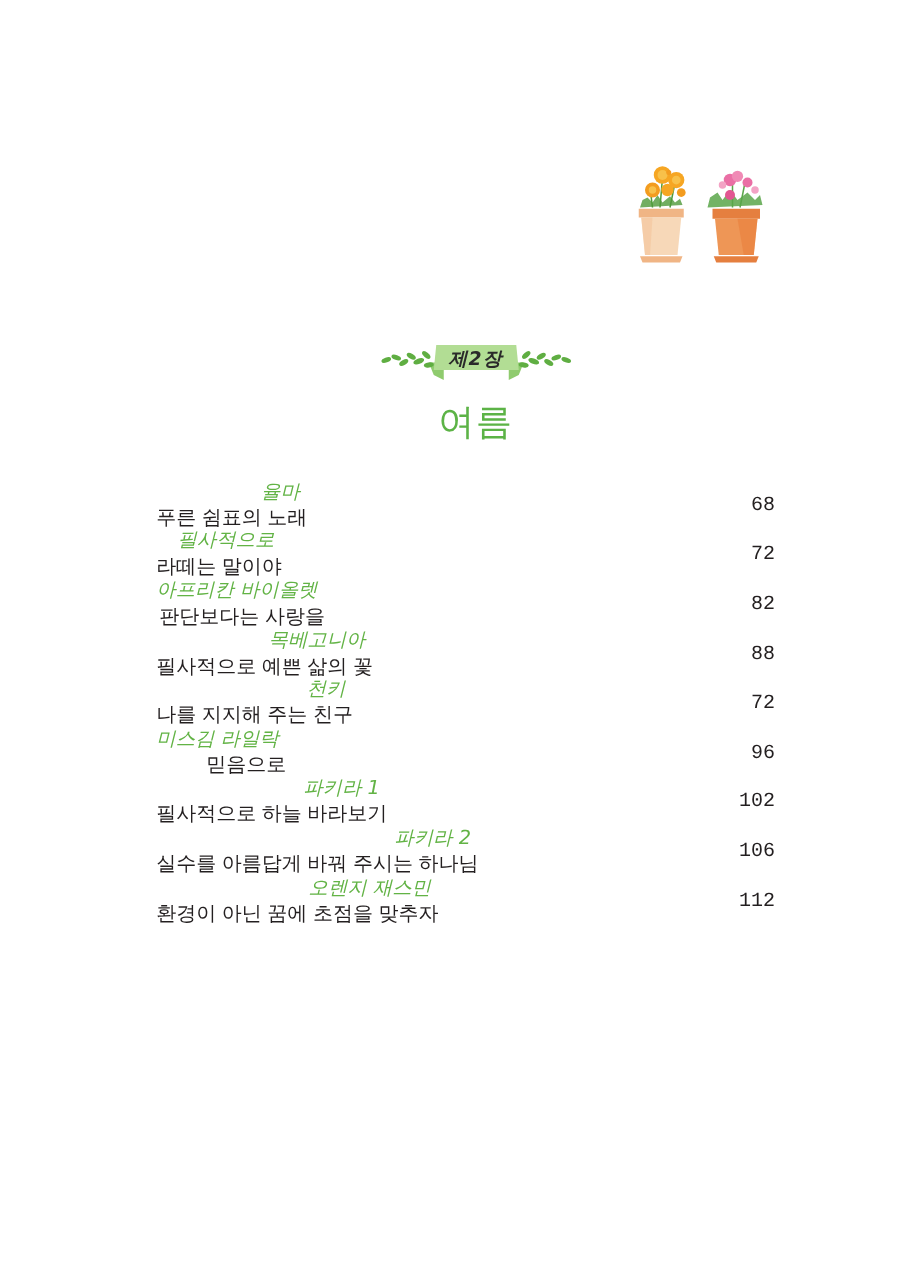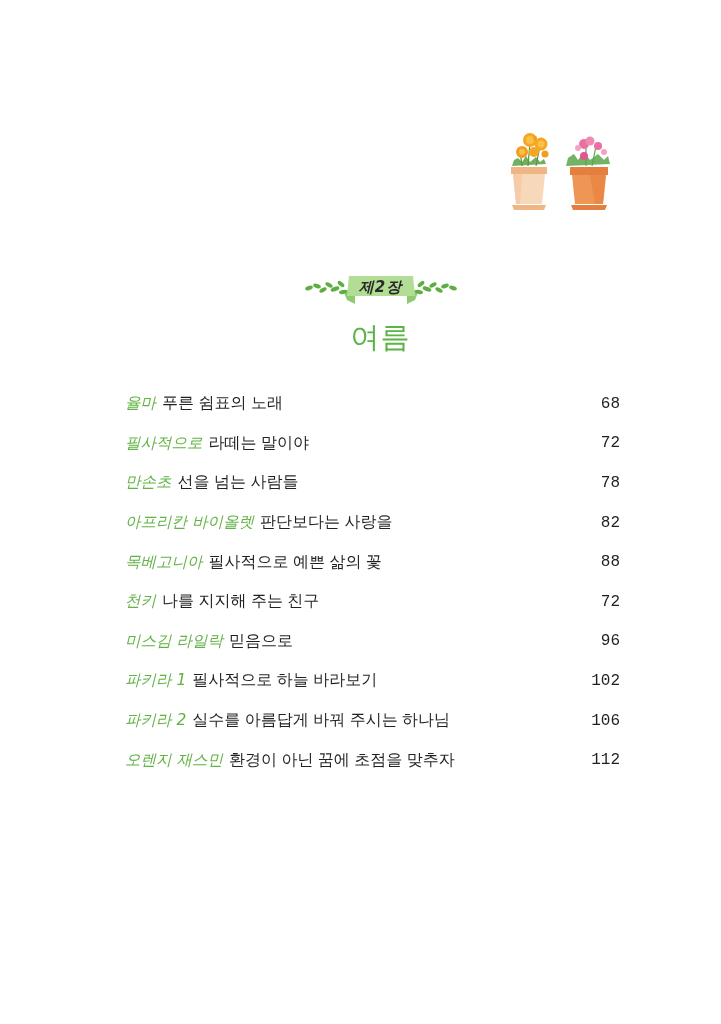--- a/index.html
+++ b/index.html
@@ -70,20 +70,21 @@
     .toc-row {
       display: flex;
       justify-content: space-between;
       align-items: center;
       height: 39.6px;
       font-size: 16px;
     }
     .toc-title {
       display: flex;
       align-items: flex-end;
+      flex-direction: column;
     }
     .flower {
       font-family: "DejaVu Sans", sans-serif;
       font-style: italic;
       color: #62b345;
       font-size: 15.5px;
       margin-right: 6px;
     }
     .subtitle {
       font-family: Liberation Sans, sans-serif;
@@ -186,27 +187,20 @@
   </div>
   <div class="toc-row">
     <div class="toc-title">
       <span class="flower">필사적으로</span>
       <span class="subtitle">라떼는 말이야</span>
     </div>
     <span class="page-num">72</span>
   </div>
   <div class="toc-row">
     <div class="toc-title">
-      <span class="flower">만손초</span>
-      <span class="subtitle">선을 넘는 사람들</span>
-    </div>
-    <span class="page-num">78</span>
-  </div>
-  <div class="toc-row">
-    <div class="toc-title">
       <span class="flower">아프리칸 바이올렛</span>
       <span class="subtitle">판단보다는 사랑을</span>
     </div>
     <span class="page-num">82</span>
   </div>
   <div class="toc-row">
     <div class="toc-title">
       <span class="flower">목베고니아</span>
       <span class="subtitle">필사적으로 예쁜 삶의 꽃</span>
     </div>

